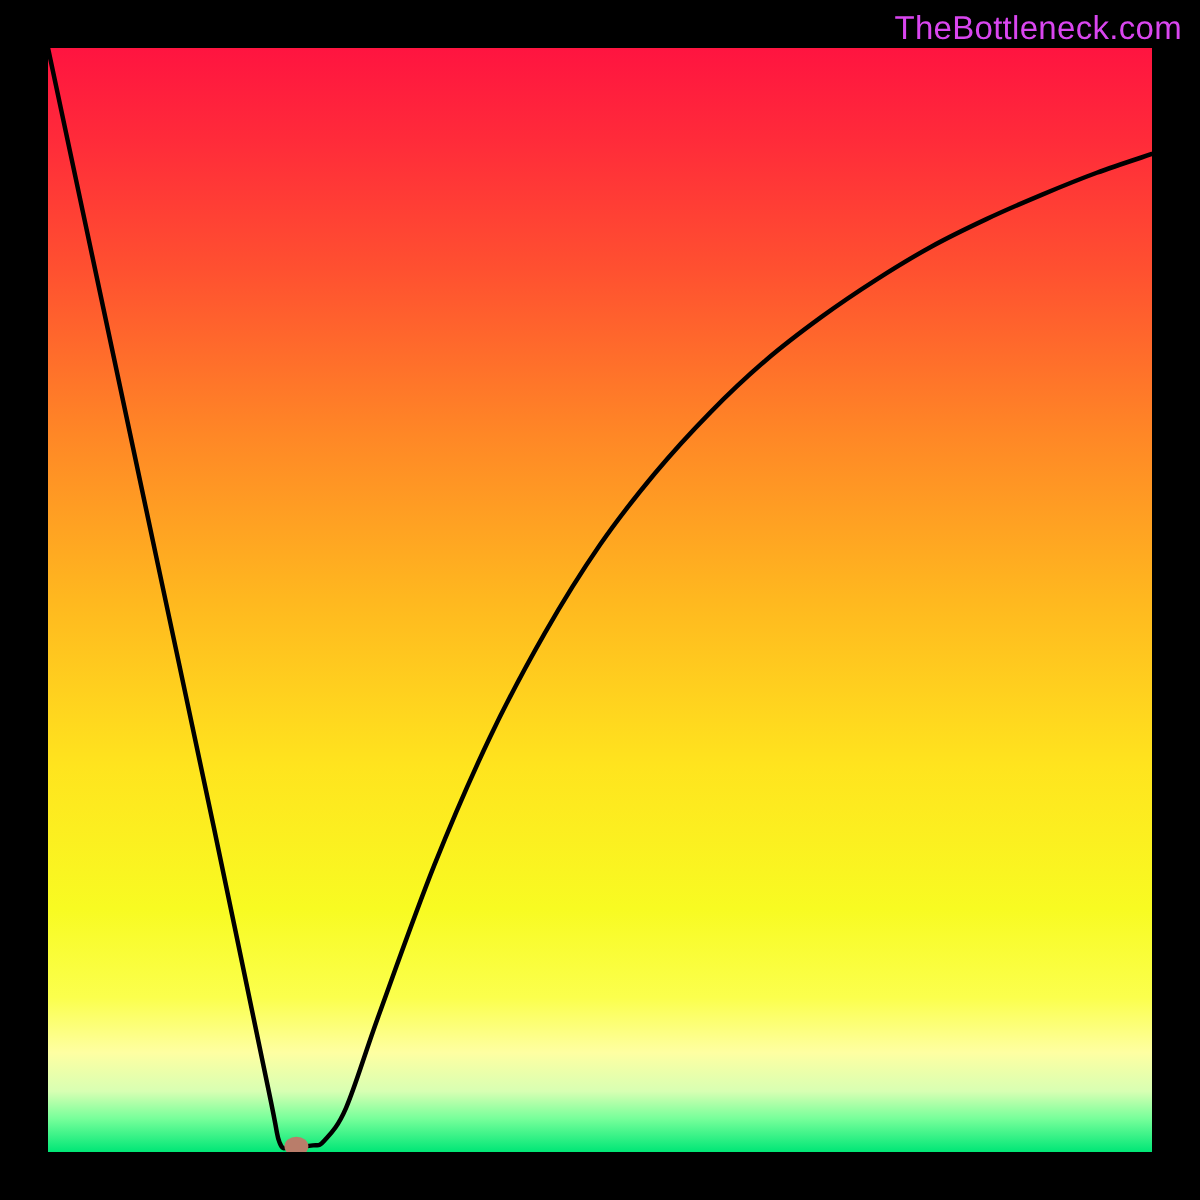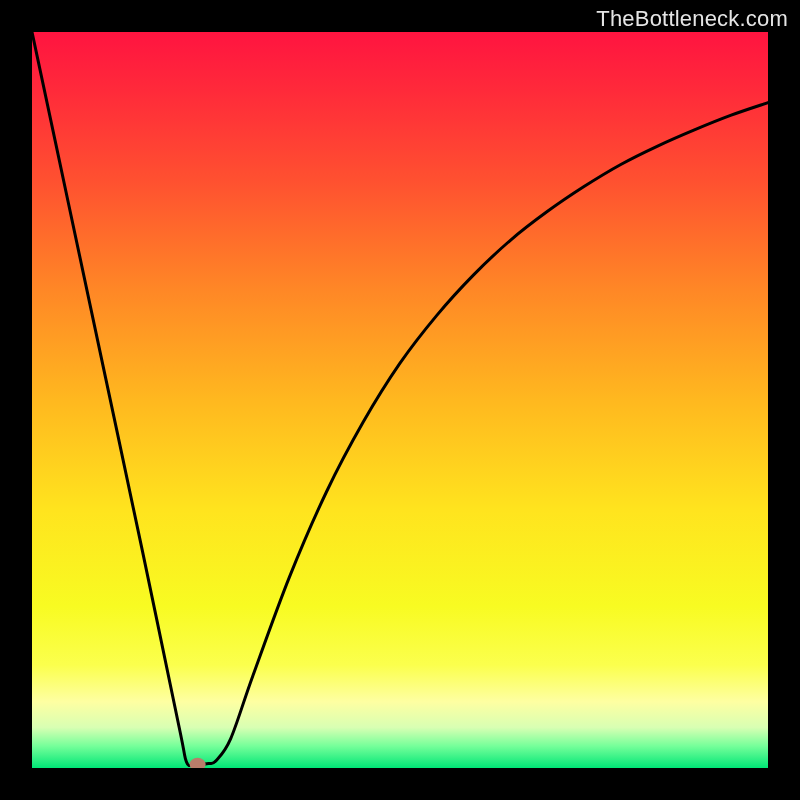--- a/index.html
+++ b/index.html
@@ -22,21 +22,21 @@
     left: 32px;
     top: 32px;
     width: 736px;
     height: 736px;
     overflow: hidden;
   }
   .watermark {
     position: absolute;
     top: 6px;
     right: 12px;
-    color: #e5e5e5;
+    color: #d946ef;
     font-size: 22px;
     font-weight: 400;
     letter-spacing: 0.2px;
     z-index: 5;
   }
   svg {
     display: block;
   }
 </style>
 </head>

